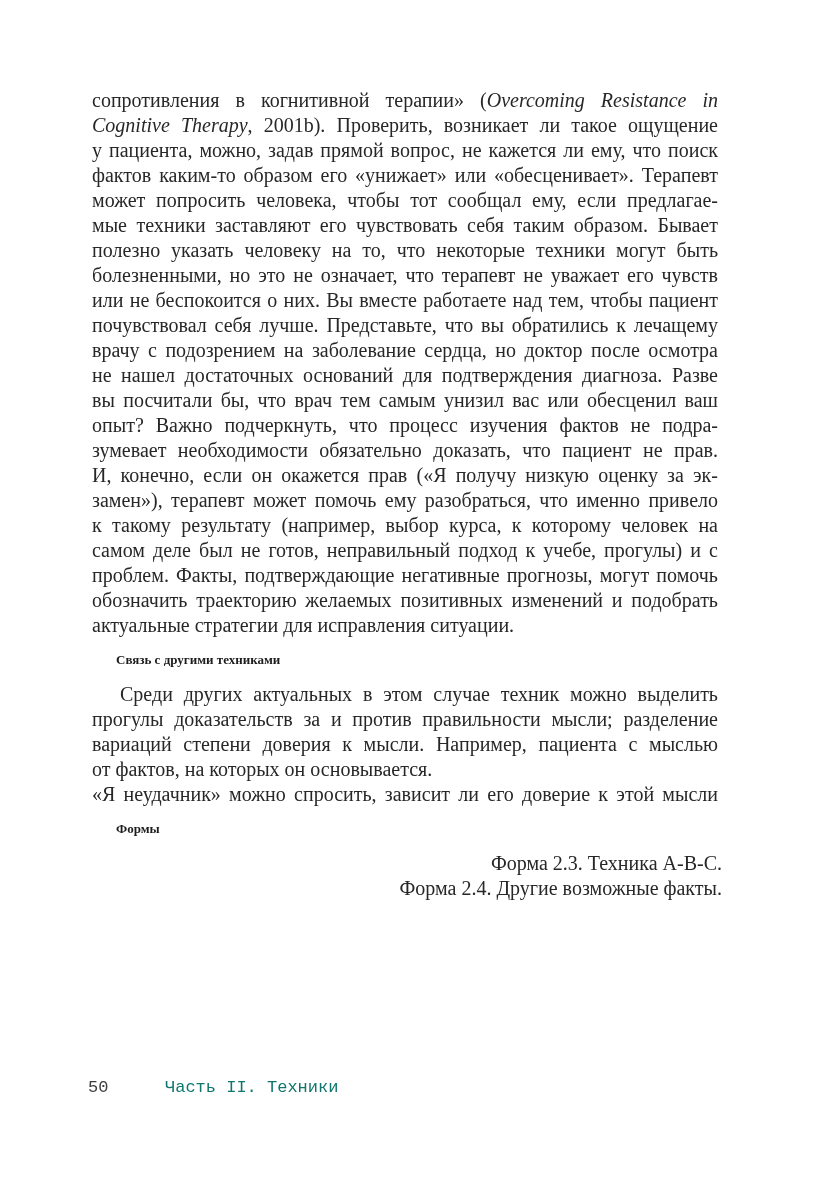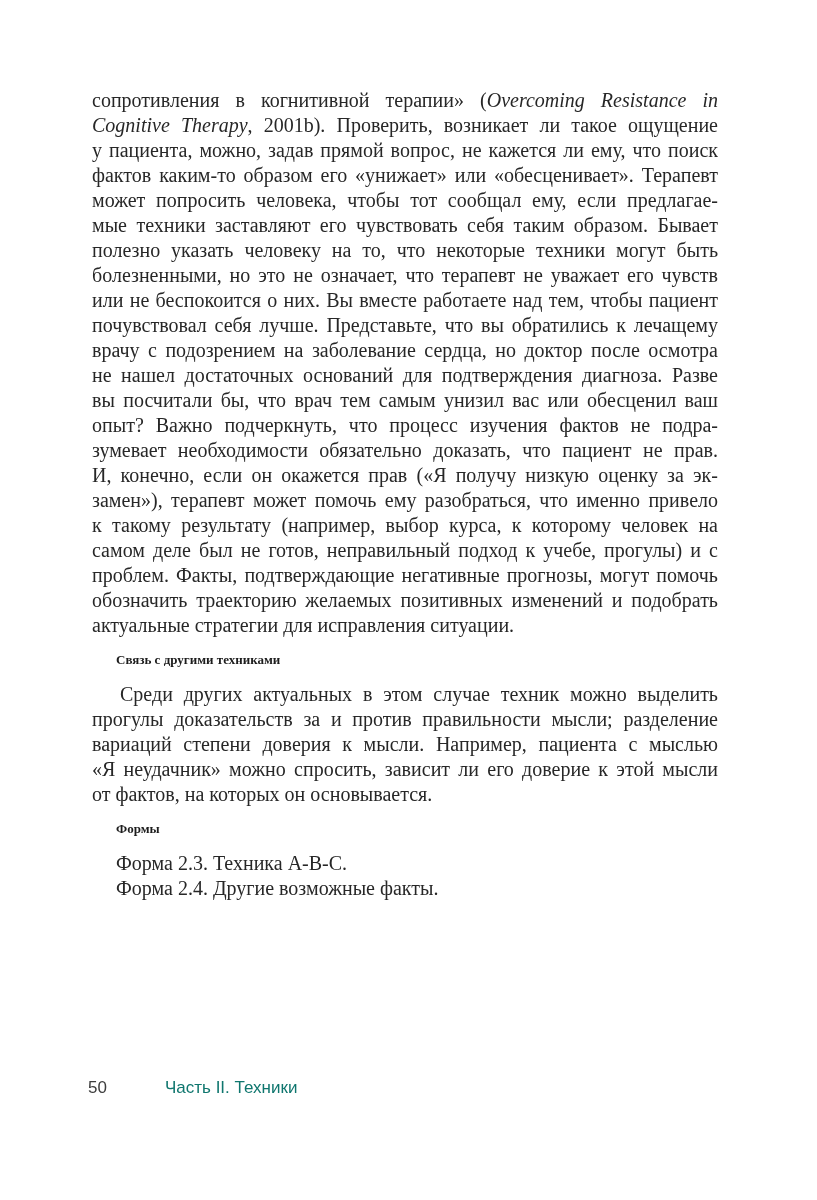--- a/index.html
+++ b/index.html
@@ -42,26 +42,27 @@
     font-weight: bold;
     font-size: 13px;
     line-height: 26px;
     color: #1d1d1d;
     margin: 9px 0 9px 28px;
     font-family: Liberation Serif, serif;
   }
   .form-line {
     text-indent: 28px;
     line-height: 25px;
+    text-align: right;
   }
   .footer {
     position: absolute;
     left: 88px;
     top: 1078px;
-    font-family: Liberation Sans, sans-serif;
+    font-family: Liberation Mono, monospace;
     font-size: 17px;
     line-height: 20px;
     color: #4a4a4a;
     display: flex;
     align-items: baseline;
   }
   .footer .page-num {
     color: #3d3d3d;
     min-width: 24px;
   }
@@ -97,22 +98,22 @@
         <div class="line">самом деле был не готов, неправильный подход к учебе, прогулы) и с</div>
         <div class="line">проблем. Факты, подтверждающие негативные прогнозы, могут помочь</div>
         <div class="line">обозначить траекторию желаемых позитивных изменений и подобрать</div>
         <div class="line last">актуальные стратегии для исправления ситуации.</div>
       </div>
       <div class="heading">Связь с другими техниками</div>
       <div class="paragraph indent-first">
         <div class="line">Среди других актуальных в этом случае техник можно выделить</div>
         <div class="line">прогулы доказательств за и против правильности мысли; разделение</div>
         <div class="line">вариаций степени доверия к мысли. Например, пациента с мыслью</div>
+        <div class="line last">от фактов, на которых он основывается.</div>
         <div class="line">«Я неудачник» можно спросить, зависит ли его доверие к этой мысли</div>
-        <div class="line last">от фактов, на которых он основывается.</div>
       </div>
       <div class="heading">Формы</div>
       <div class="form-line">Форма 2.3. Техника A-B-C.</div>
       <div class="form-line">Форма 2.4. Другие возможные факты.</div>
     </div>
   <div class="footer">
     <span class="page-num">50</span>
     <span class="section">Часть II. Техники</span>
   </div>
 </div>

